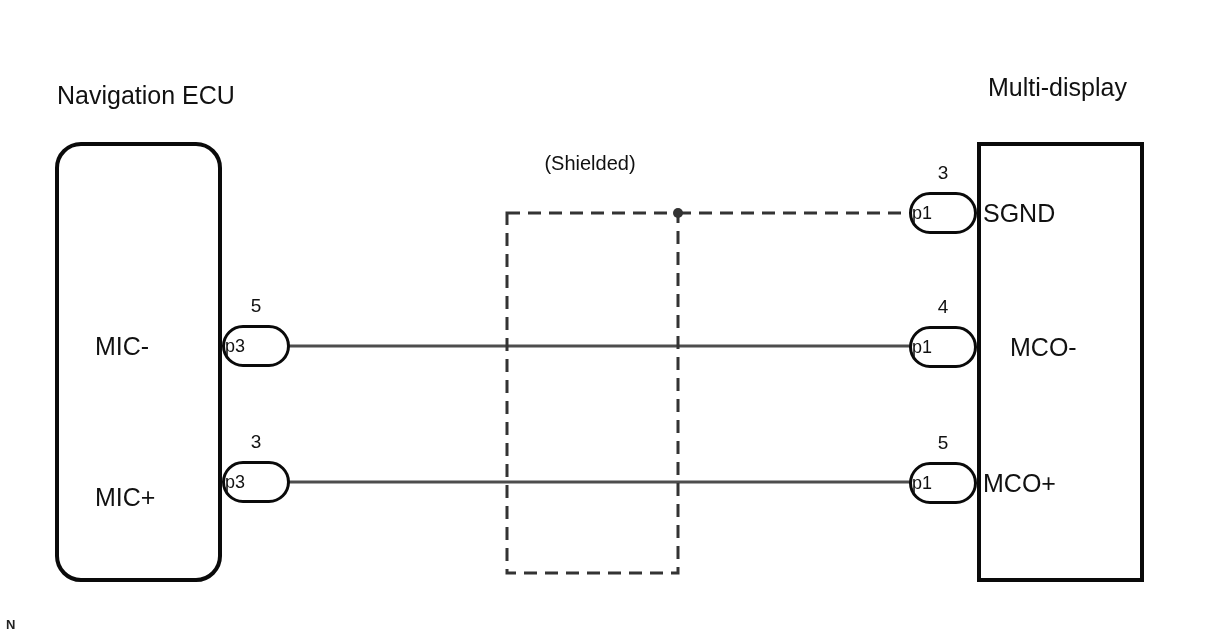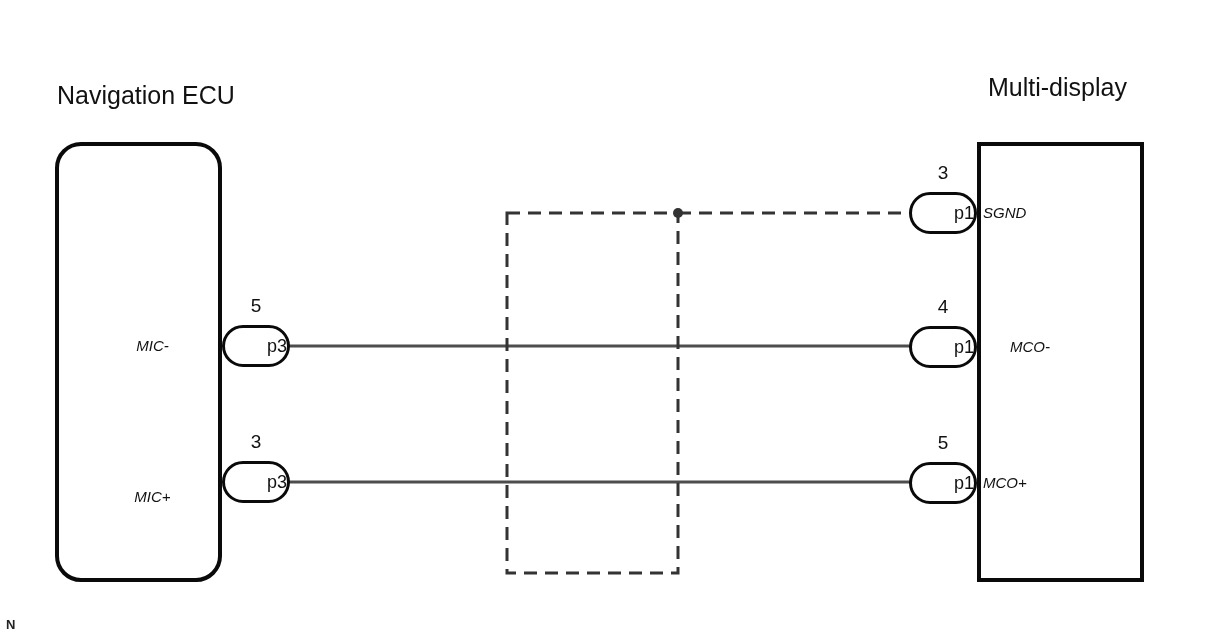--- a/index.html
+++ b/index.html
@@ -47,38 +47,37 @@
   .pill {
     position: absolute;
     width: 68px;
     height: 42px;
     border: 3.5px solid var(--outline, #0a0a0a);
     border-radius: 21px;
     box-sizing: border-box;
     background: #ffffff;
     display: flex;
     align-items: center;
-    justify-content: flex-end;
+    justify-content: flex-start;
     font-size: 18px;
   }
   .pin-number {
     position: absolute;
     width: 68px;
     text-align: center;
     font-size: 19px;
     line-height: 22px;
   }
   .pin-label {
     position: absolute;
-    font-size: 15px;
+    font-size: 25px;
     line-height: 22px;
     white-space: nowrap;
-    font-style: italic;
   }
-  .pin-label.right-align { text-align: center; }
+  .pin-label.right-align { text-align: left; }
   .shield-label {
     position: absolute;
     left: 490px;
     top: 151px;
     width: 200px;
     text-align: center;
     font-size: 20px;
     line-height: 24px;
   }
   .corner-note {
@@ -134,16 +133,17 @@
     <span>p1</span>
   </div>
   <div class="pin-label" style="left:1010px; top:336px;">MCO-</div>
 
   <div class="pin-number" style="left:909px; top:432px;">5</div>
   <div class="pill" style="left:909px; top:462px;">
     <span>p1</span>
   </div>
   <div class="pin-label" style="left:983px; top:472px;">MCO+</div>
 
+  <div class="shield-label">(Shielded)</div>
 
   <div class="corner-note">N</div>
 
 </div>
 
 </body></html>

